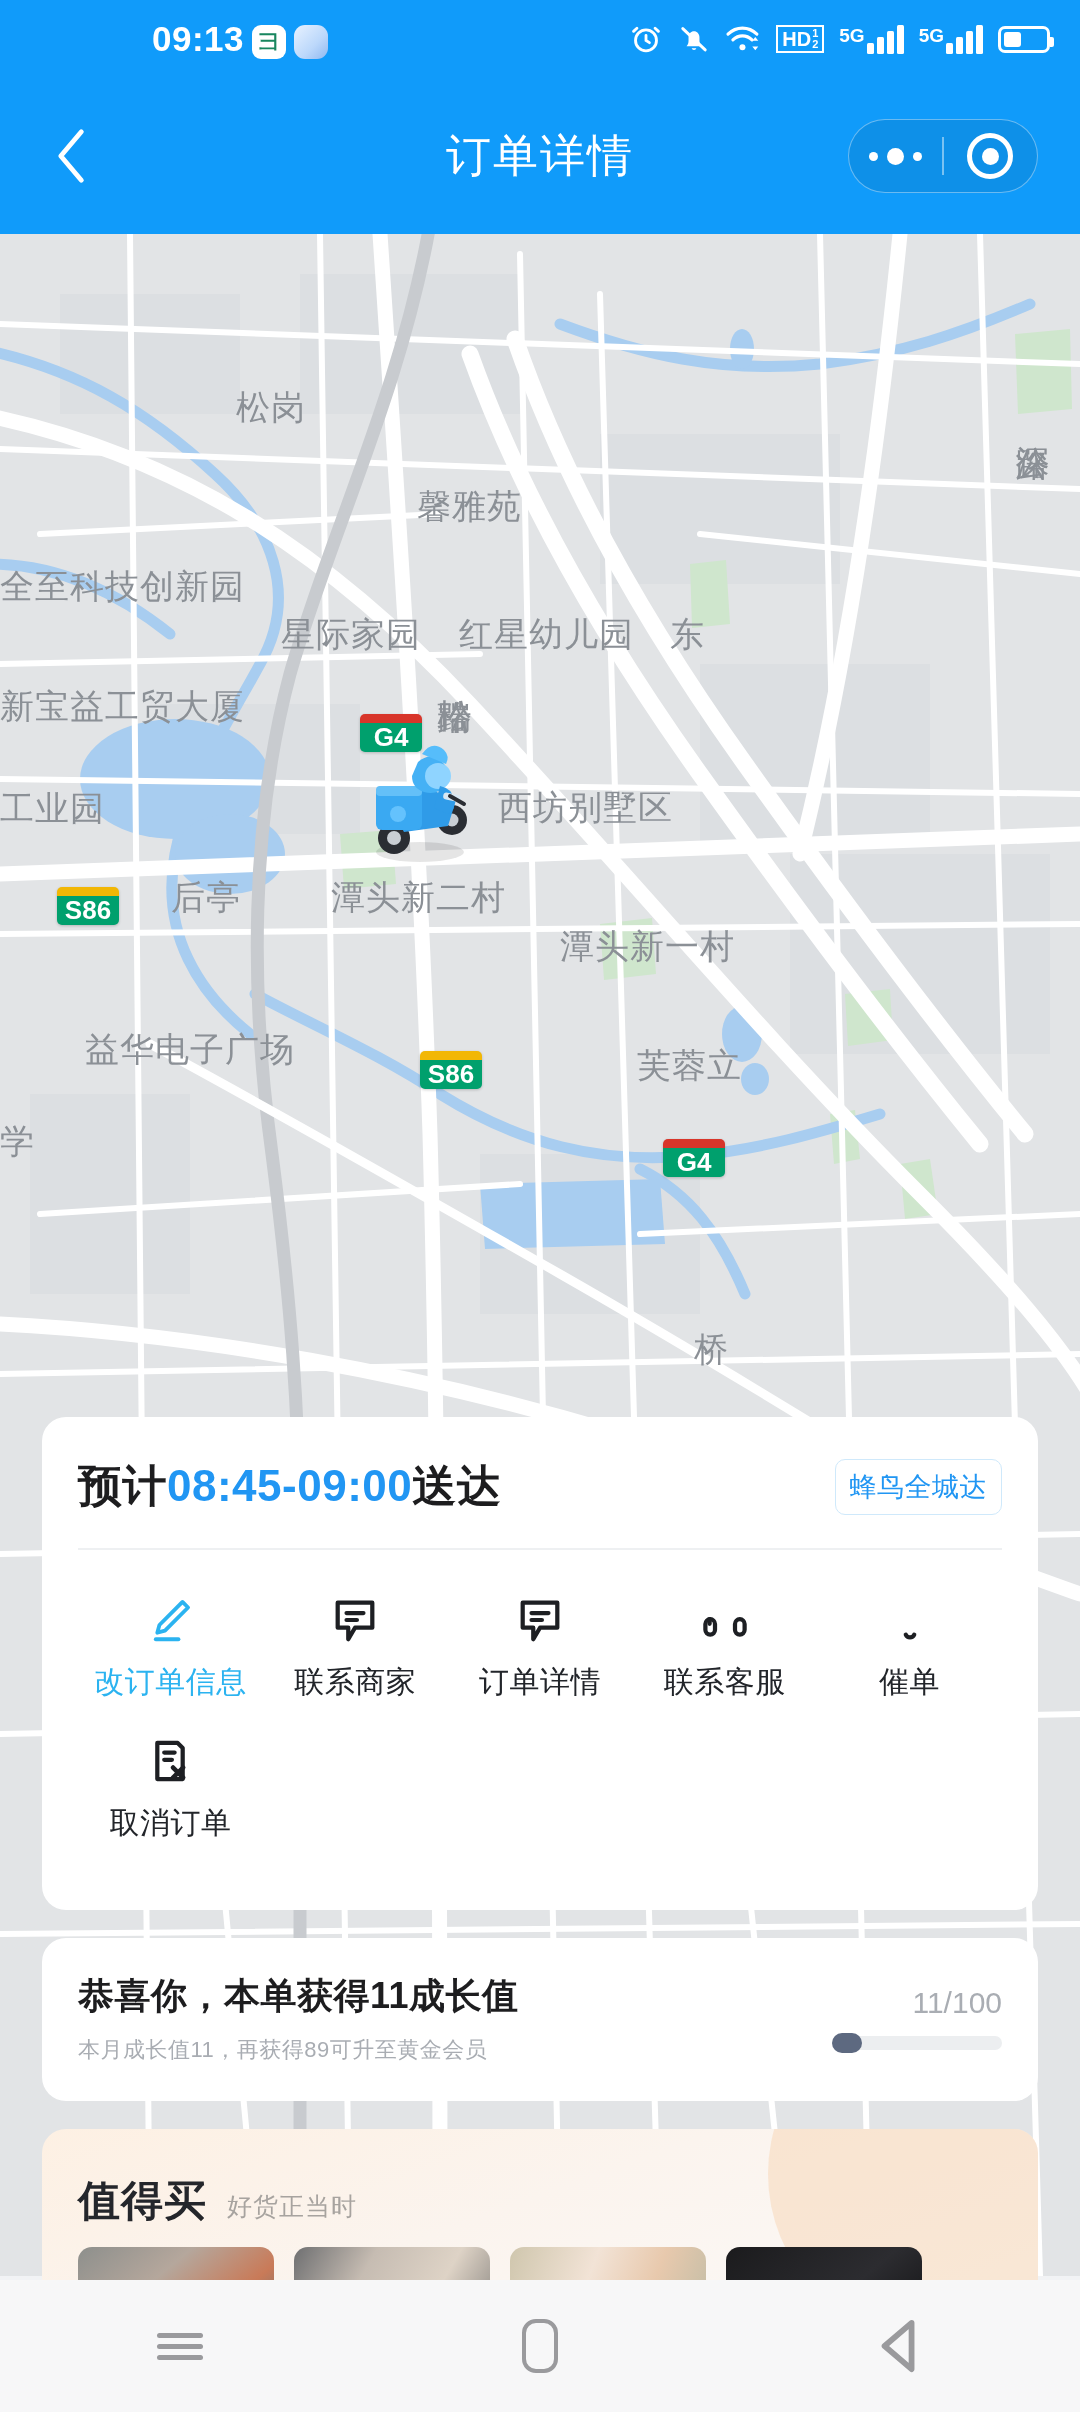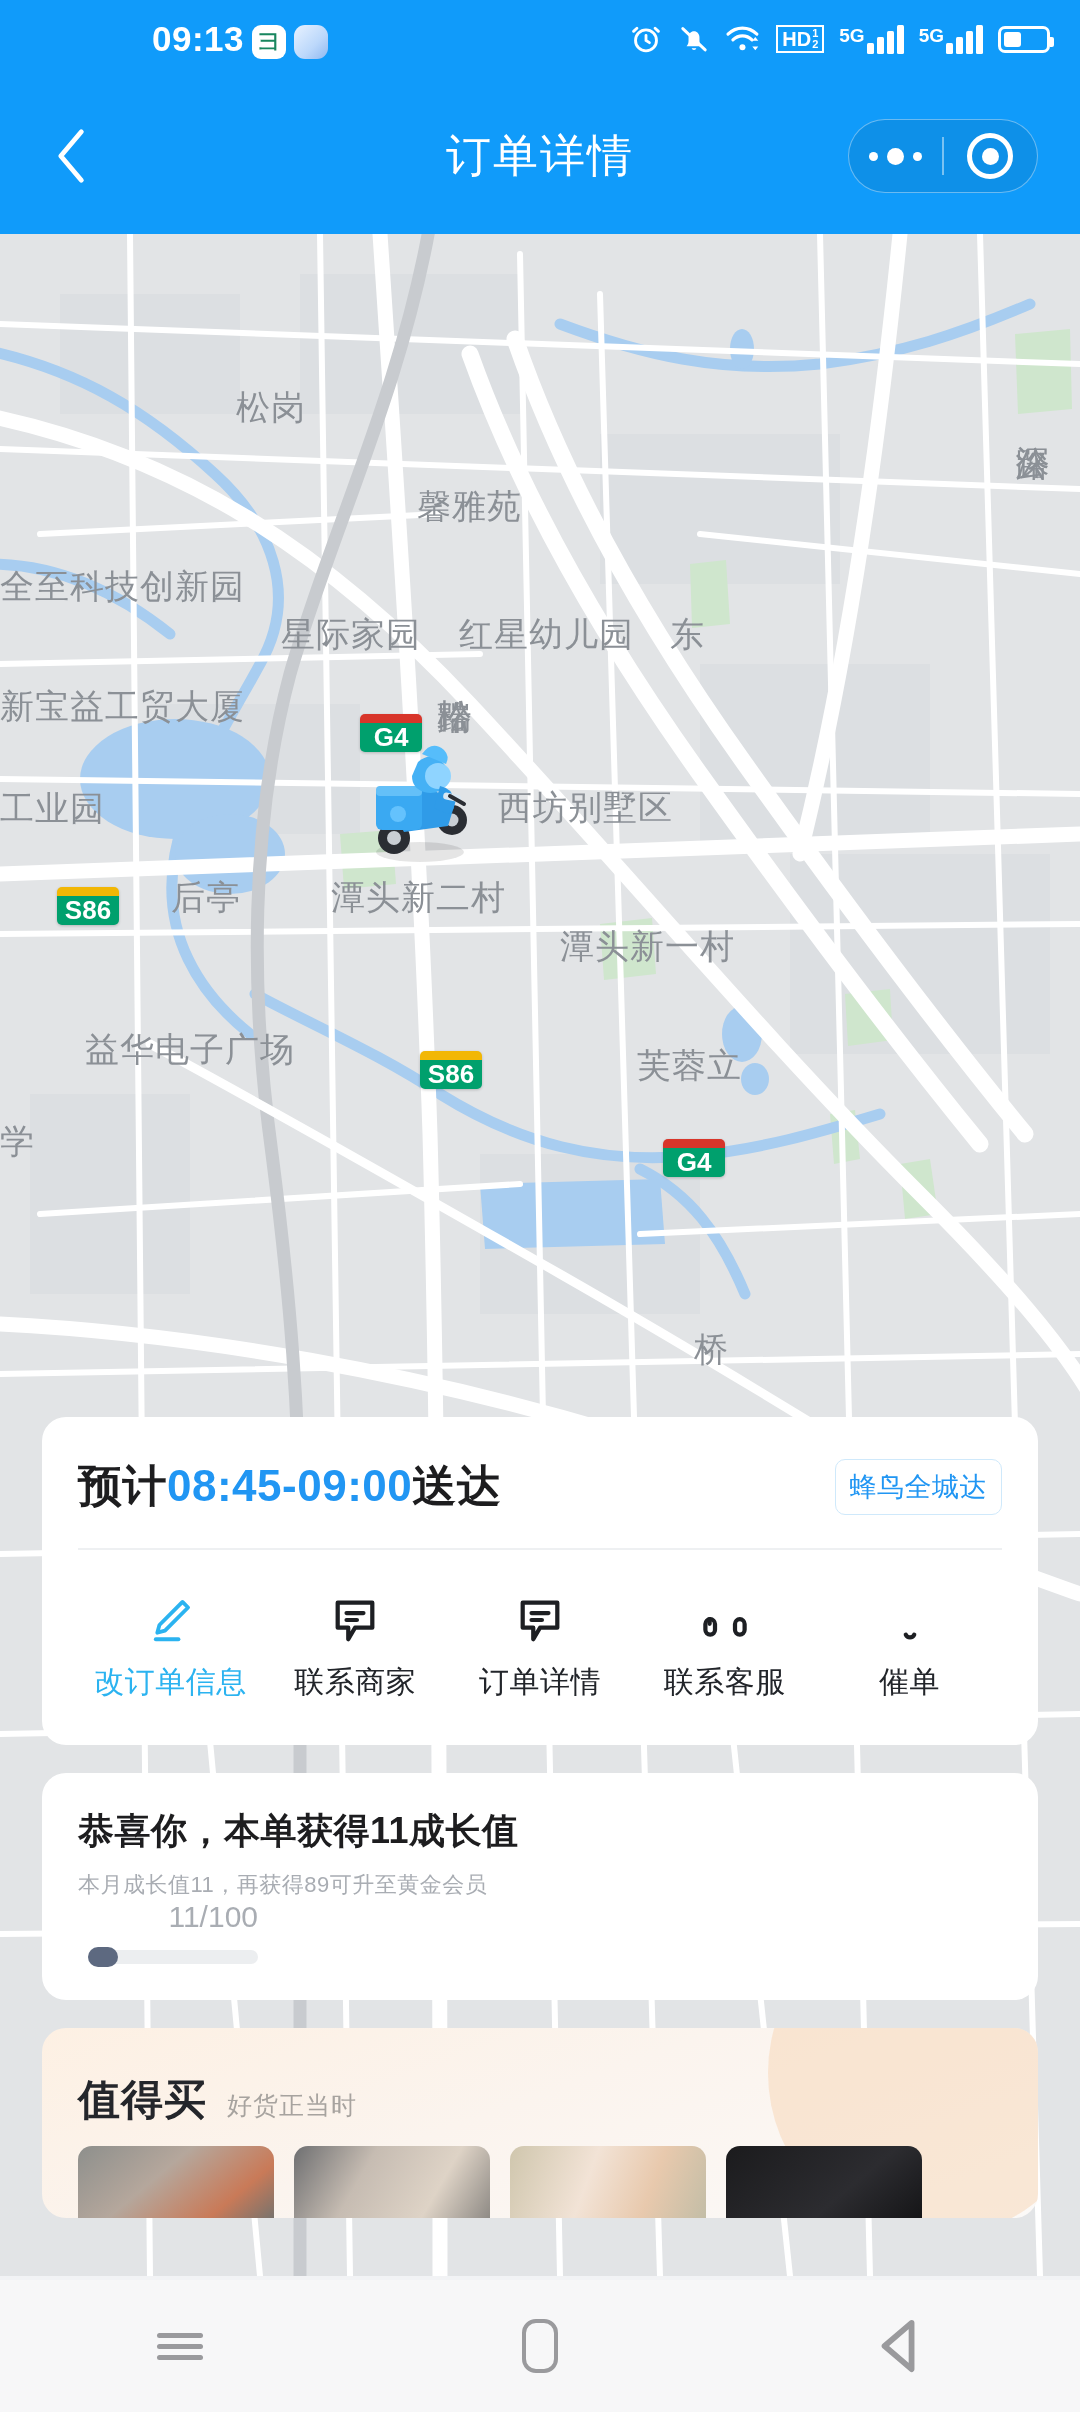--- a/index.html
+++ b/index.html
@@ -91,35 +91,35 @@
   .bub-chev{ margin-left:auto; margin-right:4px; }
   .bub-sub{ font-size:30px; color:#9aa0a6; margin-top:8px; letter-spacing:.5px; }
   .bub-sub b{ color:#2bb3f0; font-weight:400; }
 
   .rider{ position:absolute; left:352px; top:500px; width:130px; height:130px; z-index:5; }
 
   
   .sheet{ position:absolute; left:0; top:1417px; width:1080px; height:995px; z-index:10; }
   .card{ background:#fff; border-radius:24px; margin:0 42px; }
 
-  .card-eta{ padding:40px 36px 18px 36px; }
+  .card-eta{ padding:40px 36px 42px 36px; }
   .eta-row{ display:flex; align-items:center; }
   .eta-text{ font-size:44px; font-weight:bold; color:#1d1d1f; letter-spacing:.5px; }
   .eta-text b{ color:#2196F3; }
   .eta-badge{ margin-left:auto; border:1.8px solid #cfe9fb; border-radius:10px;
     color:#2196F3; font-size:27px; padding:9px 14px; letter-spacing:.5px; }
   .eta-sep{ height:1.6px; background:#eef0f2; margin:32px 0 0 0; }
 
   .actions{ display:flex; flex-wrap:wrap; padding:26px 0 10px 0; }
   .act{ width:20%; display:flex; flex-direction:column; align-items:center; padding:16px 0 14px 0; }
   .act-ico{ height:56px; display:flex; align-items:center; justify-content:center; }
   .act-label{ font-size:30px; color:#22252a; margin-top:14px; letter-spacing:.5px; white-space:nowrap; }
   .act.active .act-label{ color:#2bb3f0; }
 
-  .card-growth{ margin-top:28px; padding:34px 36px 36px 36px; display:flex; align-items:flex-start;flex-direction:column; }
+  .card-growth{ margin-top:28px; padding:34px 36px 36px 36px; display:flex; align-items:center; }
   .gr-left{ flex:1; }
   .gr-title{ font-size:36px; font-weight:bold; color:#1d1d1f; letter-spacing:.5px; }
   .gr-sub{ font-size:22px; color:#a9adb3; margin-top:14px; letter-spacing:.5px; }
   .gr-right{ width:180px; display:flex; flex-direction:column; align-items:flex-end; }
   .gr-frac{ font-size:30px; color:#a9adb3; }
   .gr-track{ width:170px; height:14px; border-radius:7px; background:#eceef0; margin-top:16px; position:relative; }
   .gr-dot{ position:absolute; left:0; top:-3px; width:30px; height:20px; border-radius:10px; background:#5d6980; }
 
   .card-promo{ margin-top:28px; border-radius:24px; overflow:hidden; height:190px;
     background:linear-gradient(160deg,#fdf0e3 0%,#fbf4ee 45%,#fbf9f7 100%); position:relative; }
@@ -418,20 +418,30 @@
           <div class="act">
             <span class="act-ico">
               <svg width="50" height="50" viewBox="0 0 26 26">
                 <path d="M6.4 18.4 #1d1f238 16.6 8.4 15.2 8.4 13 V10.6 #1d1f238.4 7 10.4 4.6 13 4.6 #1d1f2315.6 4.6 17.6 7 17.6 10.6 V13 #1d1f2317.6 15.2 18 16.6 19.6 18.4 Z" fill="none" stroke="#1d1f23" stroke-width="2.2" stroke-linejoin="round"></path>
                 <path d="M10.8 20.6 A2.4 2.4 0 0 0 15.2 20.6" fill="none" stroke="#1d1f23" stroke-width="2.2" stroke-linecap="round"></path>
                 <path d="M18.4 3.4 #1d1f2320 4.2 20.6 5.6 20.6 7" fill="none" stroke="#1d1f23" stroke-width="2.2" stroke-linecap="round"></path>
               </svg>
             </span>
             <span class="act-label">催单</span>
           </div>
+          <div class="act">
+            <span class="act-ico">
+              <svg width="50" height="50" viewBox="0 0 26 26">
+                <path d="M6.4 3.6 H17 L19.6 6.2 V22.4 H6.4 Z" fill="none" stroke="#1d1f23" stroke-width="2.2" stroke-linejoin="round"></path>
+                <path d="M10 8.6 H15.4 M10 12.4 H14" stroke="#1d1f23" stroke-width="2.2" stroke-linecap="round"></path>
+                <path d="M14.6 16.4 L19.8 21.6 M19.8 16.4 L14.6 21.6" stroke="#1d1f23" stroke-width="2.4" stroke-linecap="round"></path>
+              </svg>
+            </span>
+            <span class="act-label">取消订单</span>
+          </div>
         </div>
     </div>
 
     <div class="card card-growth">
       <div class="gr-left">
         <div class="gr-title">恭喜你，本单获得11成长值</div>
         <div class="gr-sub">本月成长值11，再获得89可升至黄金会员</div>
       </div>
       <div class="gr-right">
         <div class="gr-frac">11/100</div>

